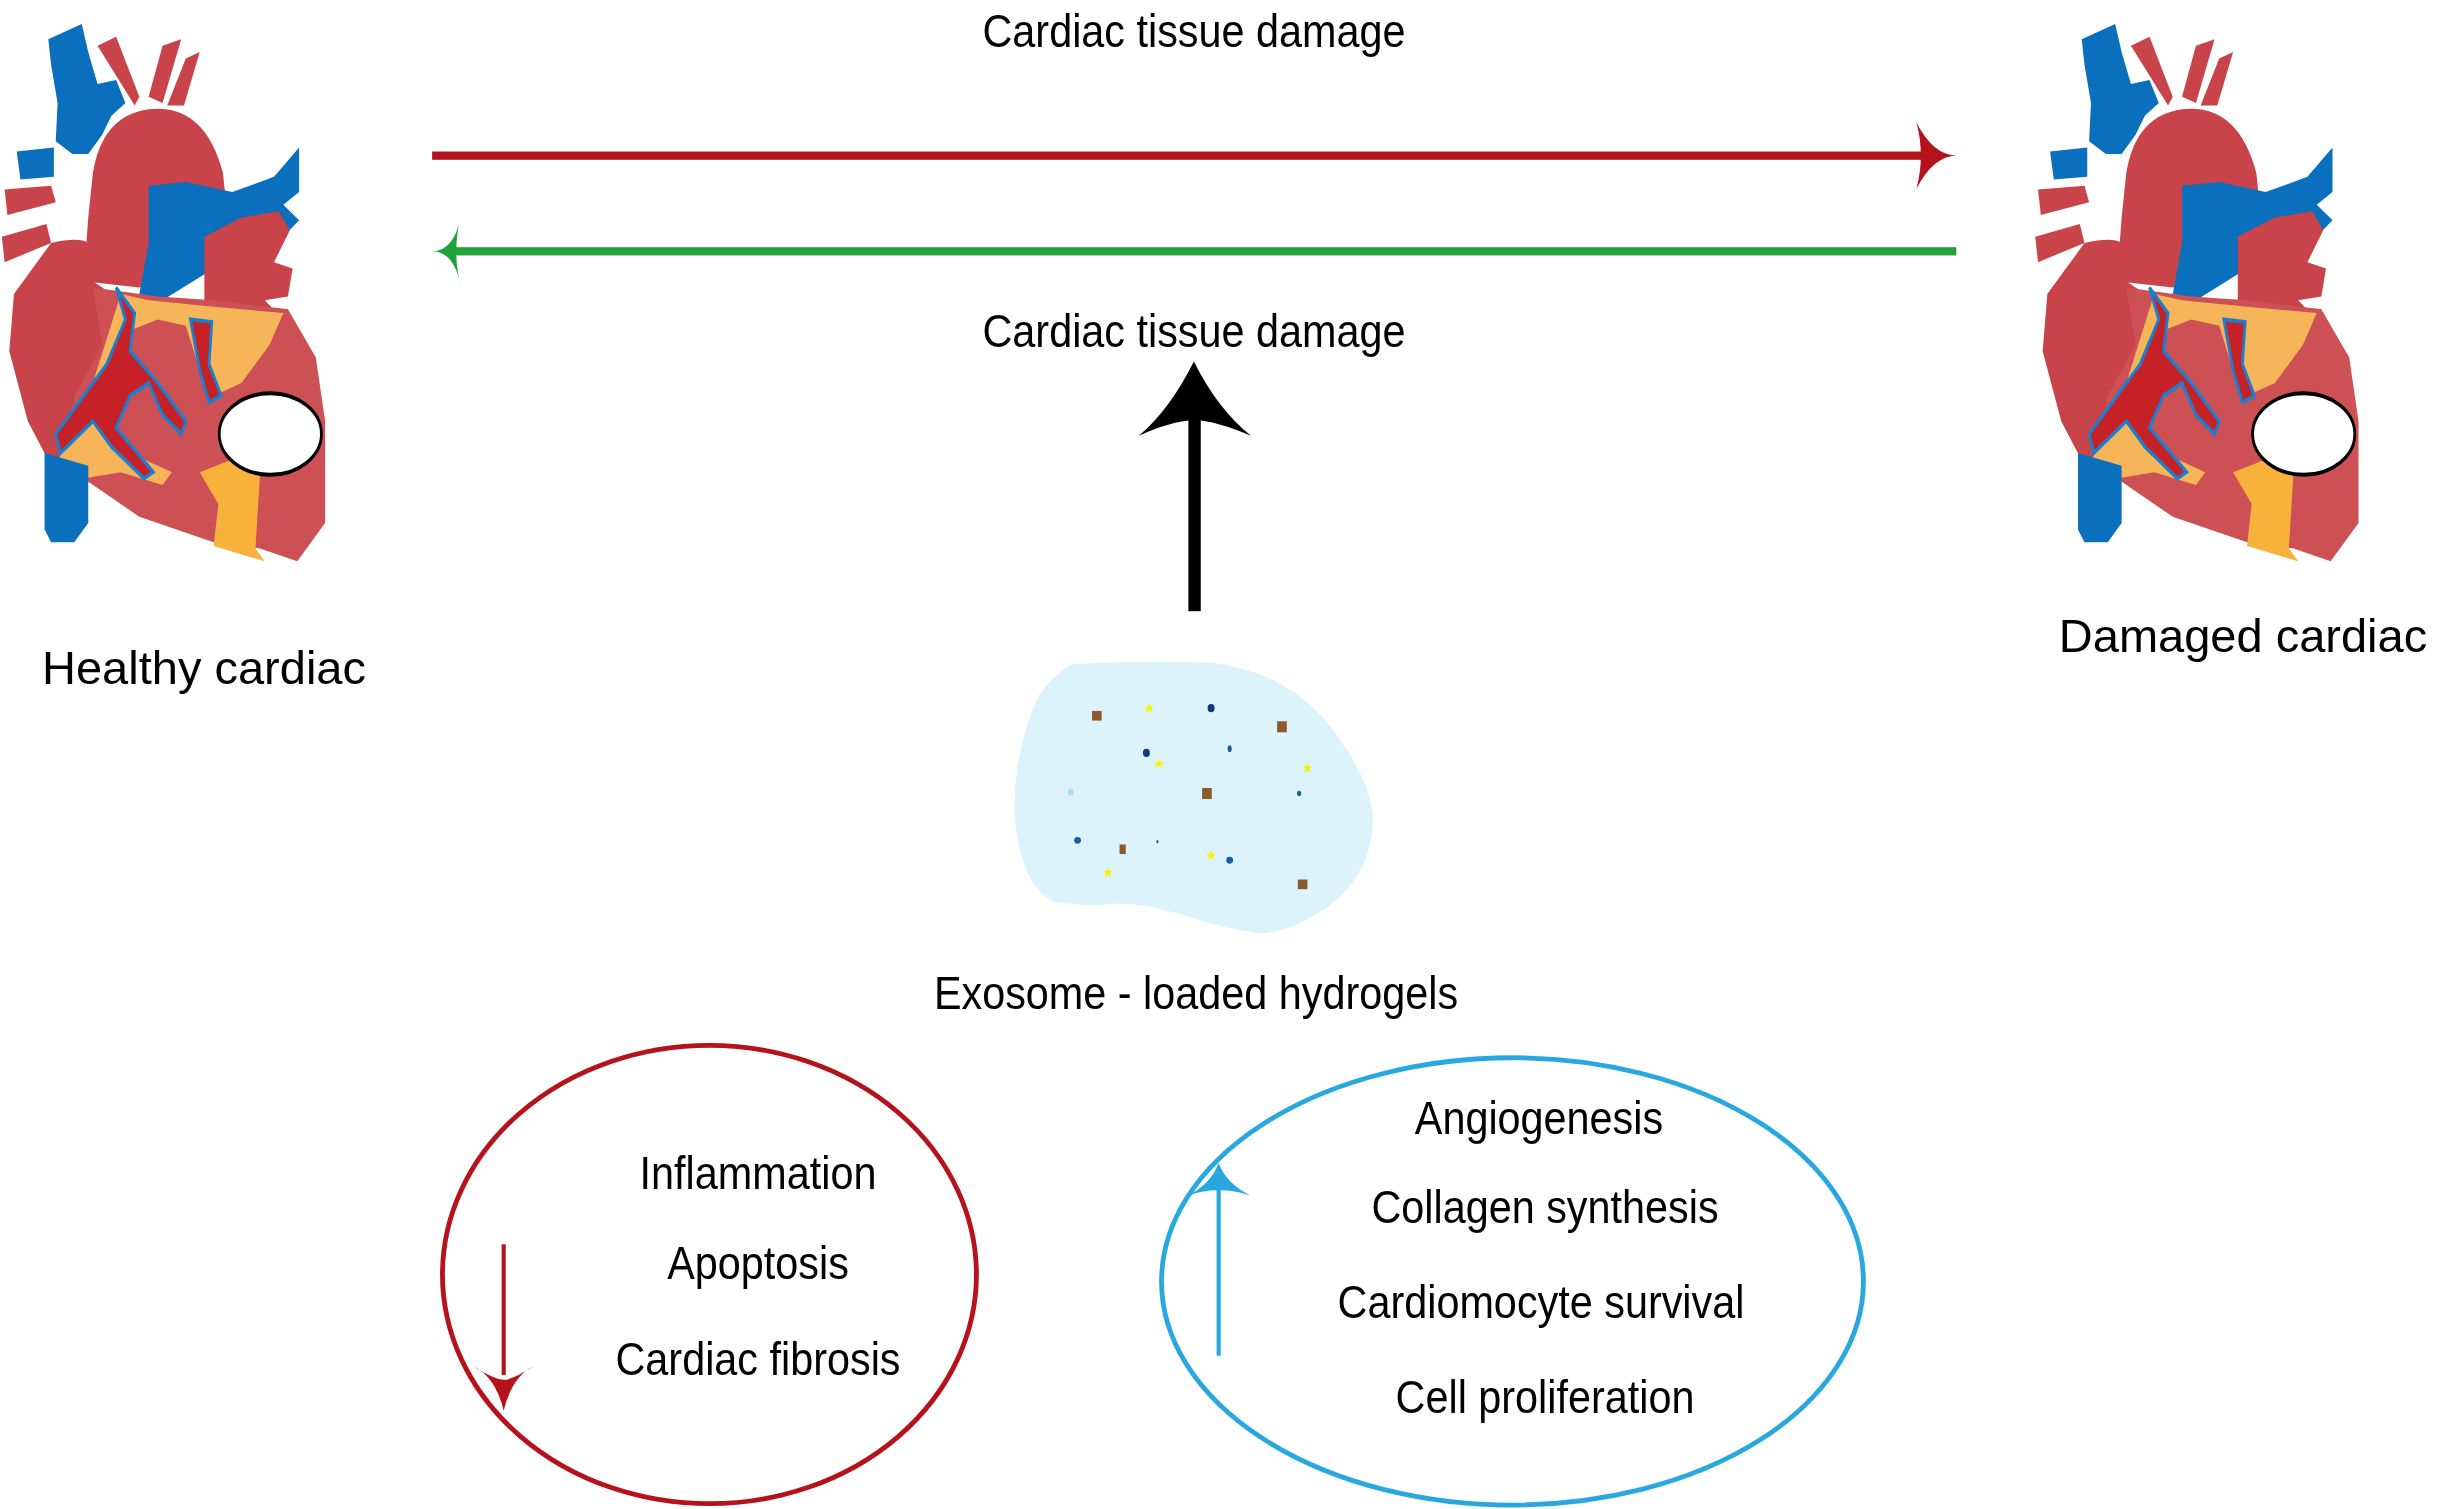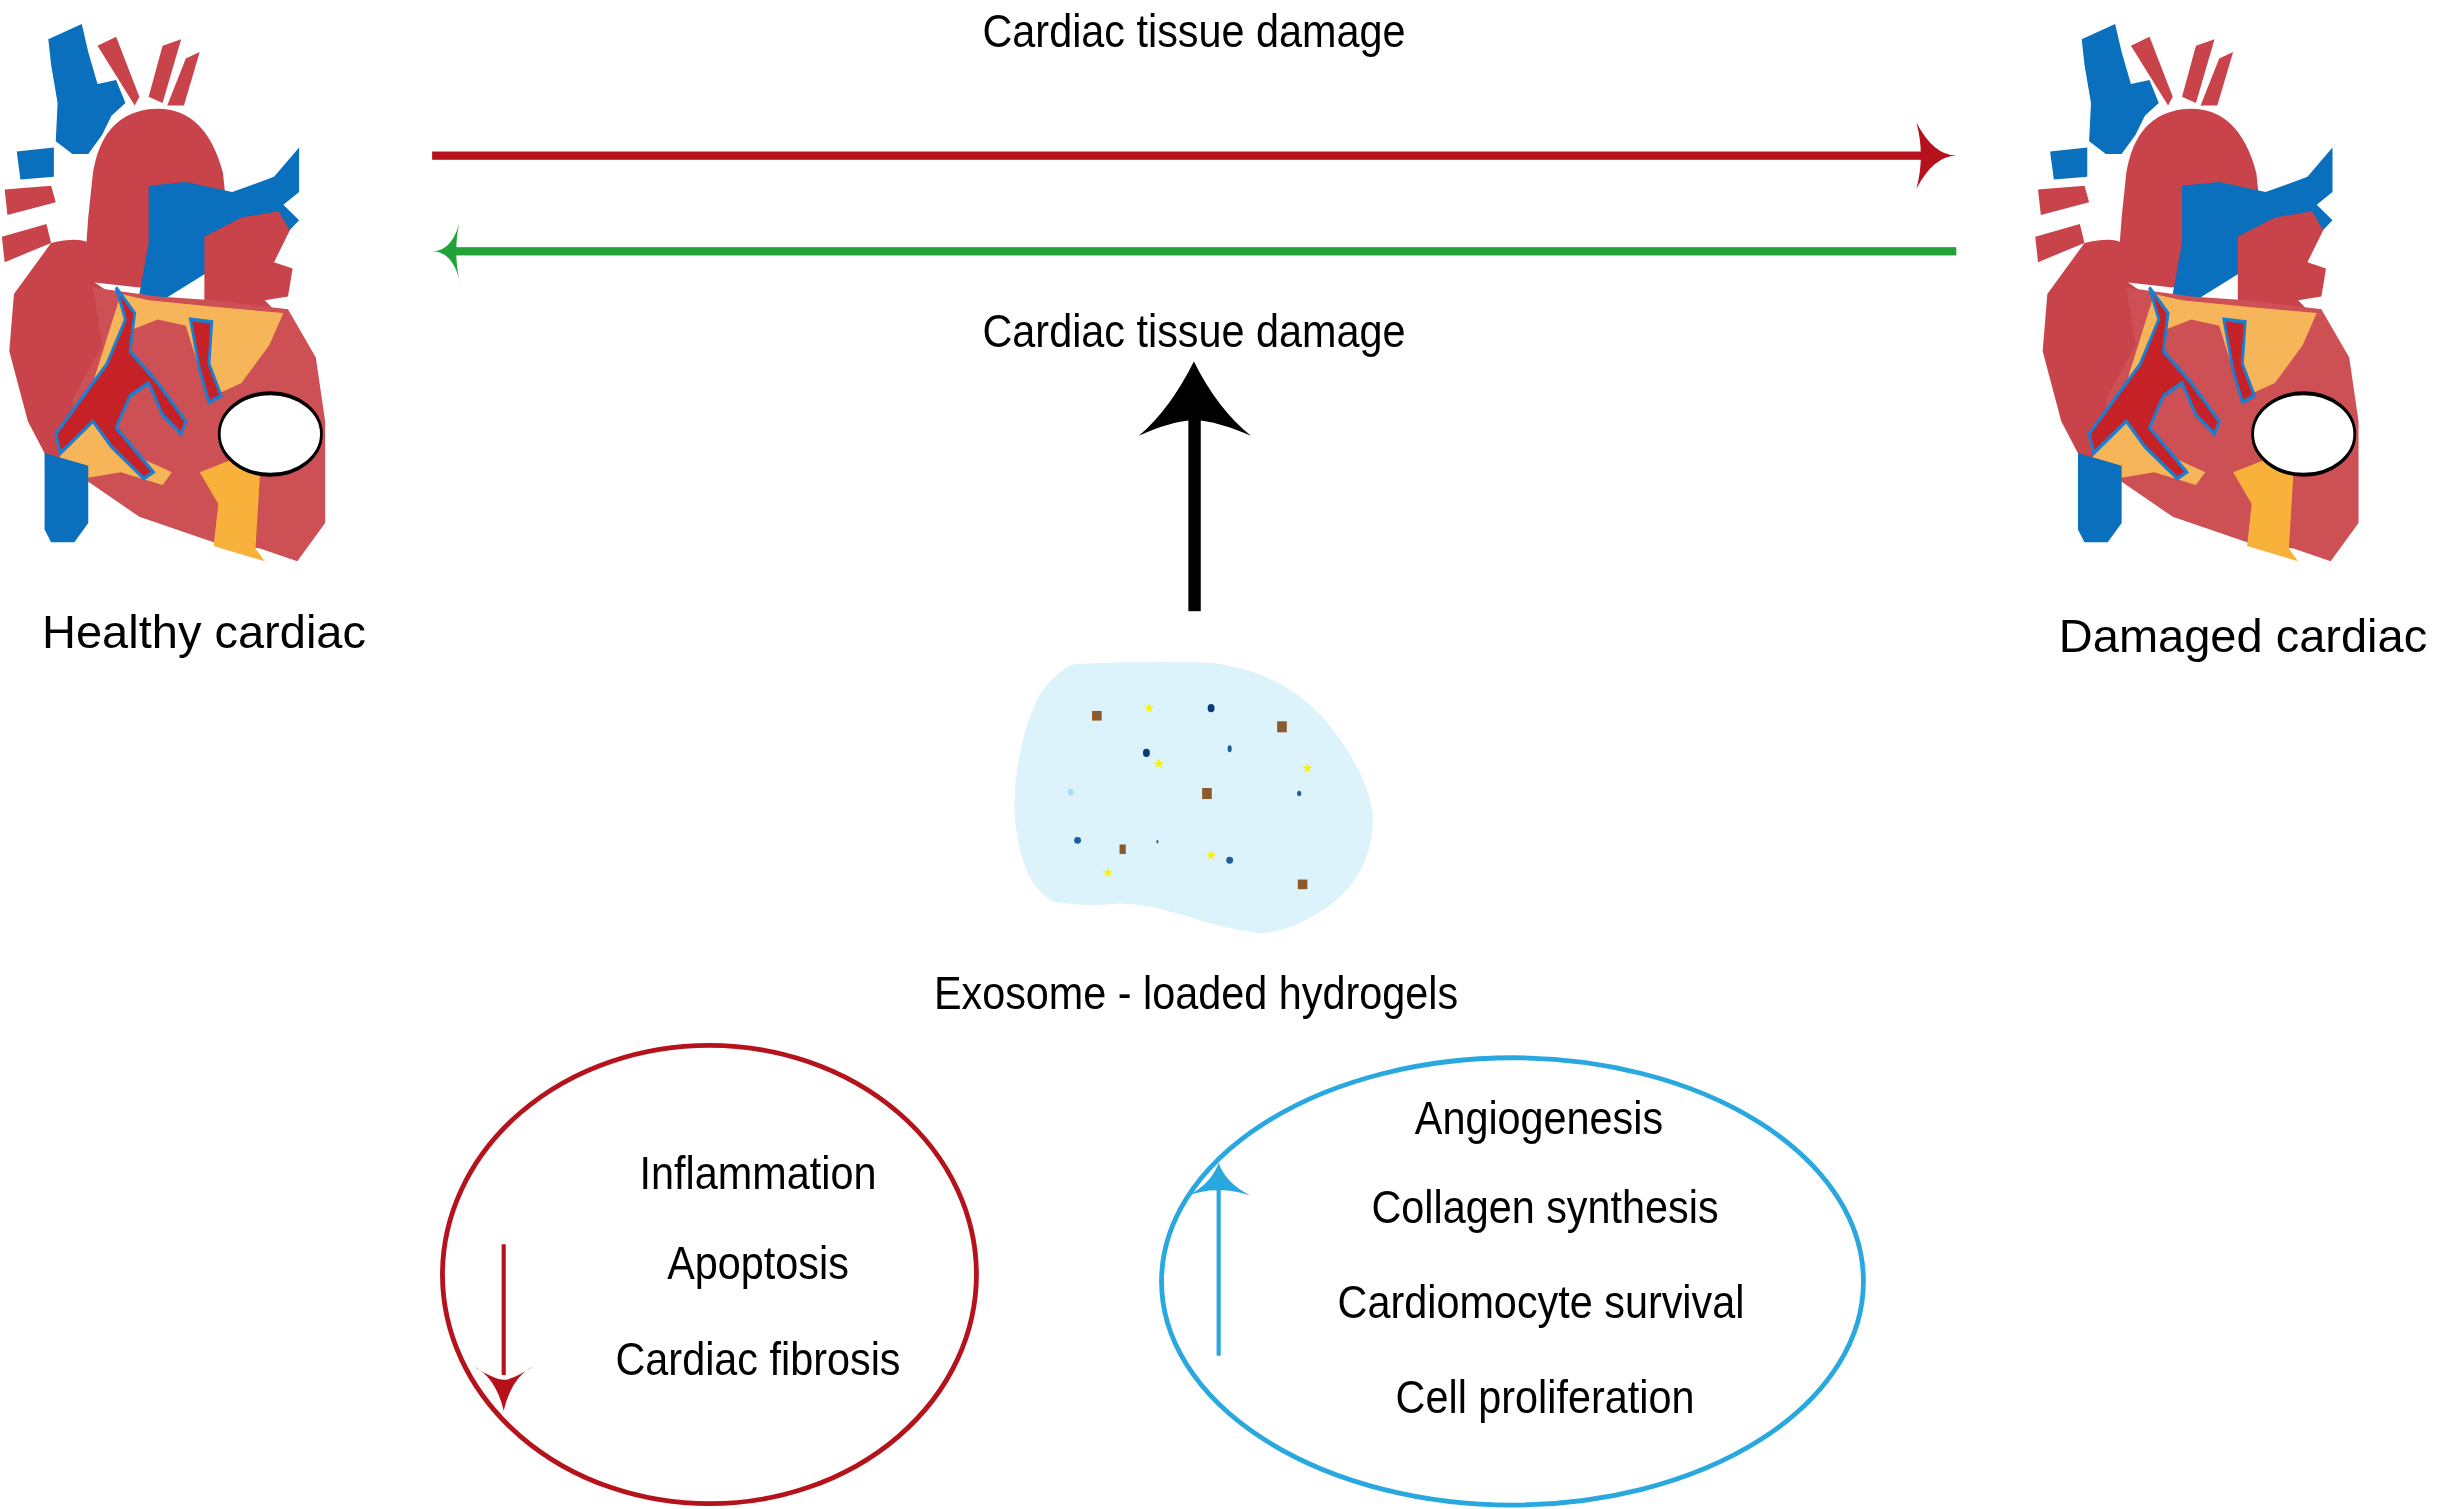--- a/index.html
+++ b/index.html
@@ -107,21 +107,21 @@
     <ellipse cx="2198" cy="1862" rx="510" ry="325" fill="none" stroke="#29a8e0" stroke-width="7"></ellipse>
     <g>
       <rect x="1768" y="1720" width="6" height="250" fill="#29a8e0"></rect>
       <path d="M1771,1690 Q1782,1720 1817,1737 Q1785,1728 1771,1730 Q1757,1728 1727,1737 Q1760,1720 1771,1690 Z" fill="#29a8e0"></path>
     </g>
   </g>
 </svg>
 
 <div class="txt condensed" style="left:1194px; top:6.9px;">Cardiac tissue damage</div>
 <div class="txt condensed" style="left:1194px; top:307px;">Cardiac tissue damage</div>
-<div class="txt" style="left:204px; top:608px;">Healthy cardiac</div>
+<div class="txt" style="left:204px; top:644px;">Healthy cardiac</div>
 <div class="txt" style="left:2243px; top:612px;">Damaged cardiac</div>
 <div class="txt condensed" style="left:1196px; top:969px;">Exosome - loaded hydrogels</div>
 
 <div class="txt condensed" style="left:758px; top:1149px;">Inflammation</div>
 <div class="txt condensed" style="left:758px; top:1239px;">Apoptosis</div>
 <div class="txt condensed" style="left:758px; top:1335px;">Cardiac fibrosis</div>
 
 <div class="txt condensed" style="left:1539px; top:1094px;">Angiogenesis</div>
 <div class="txt condensed" style="left:1545px; top:1183px;">Collagen synthesis</div>
 <div class="txt condensed" style="left:1541px; top:1278px;">Cardiomocyte survival</div>

